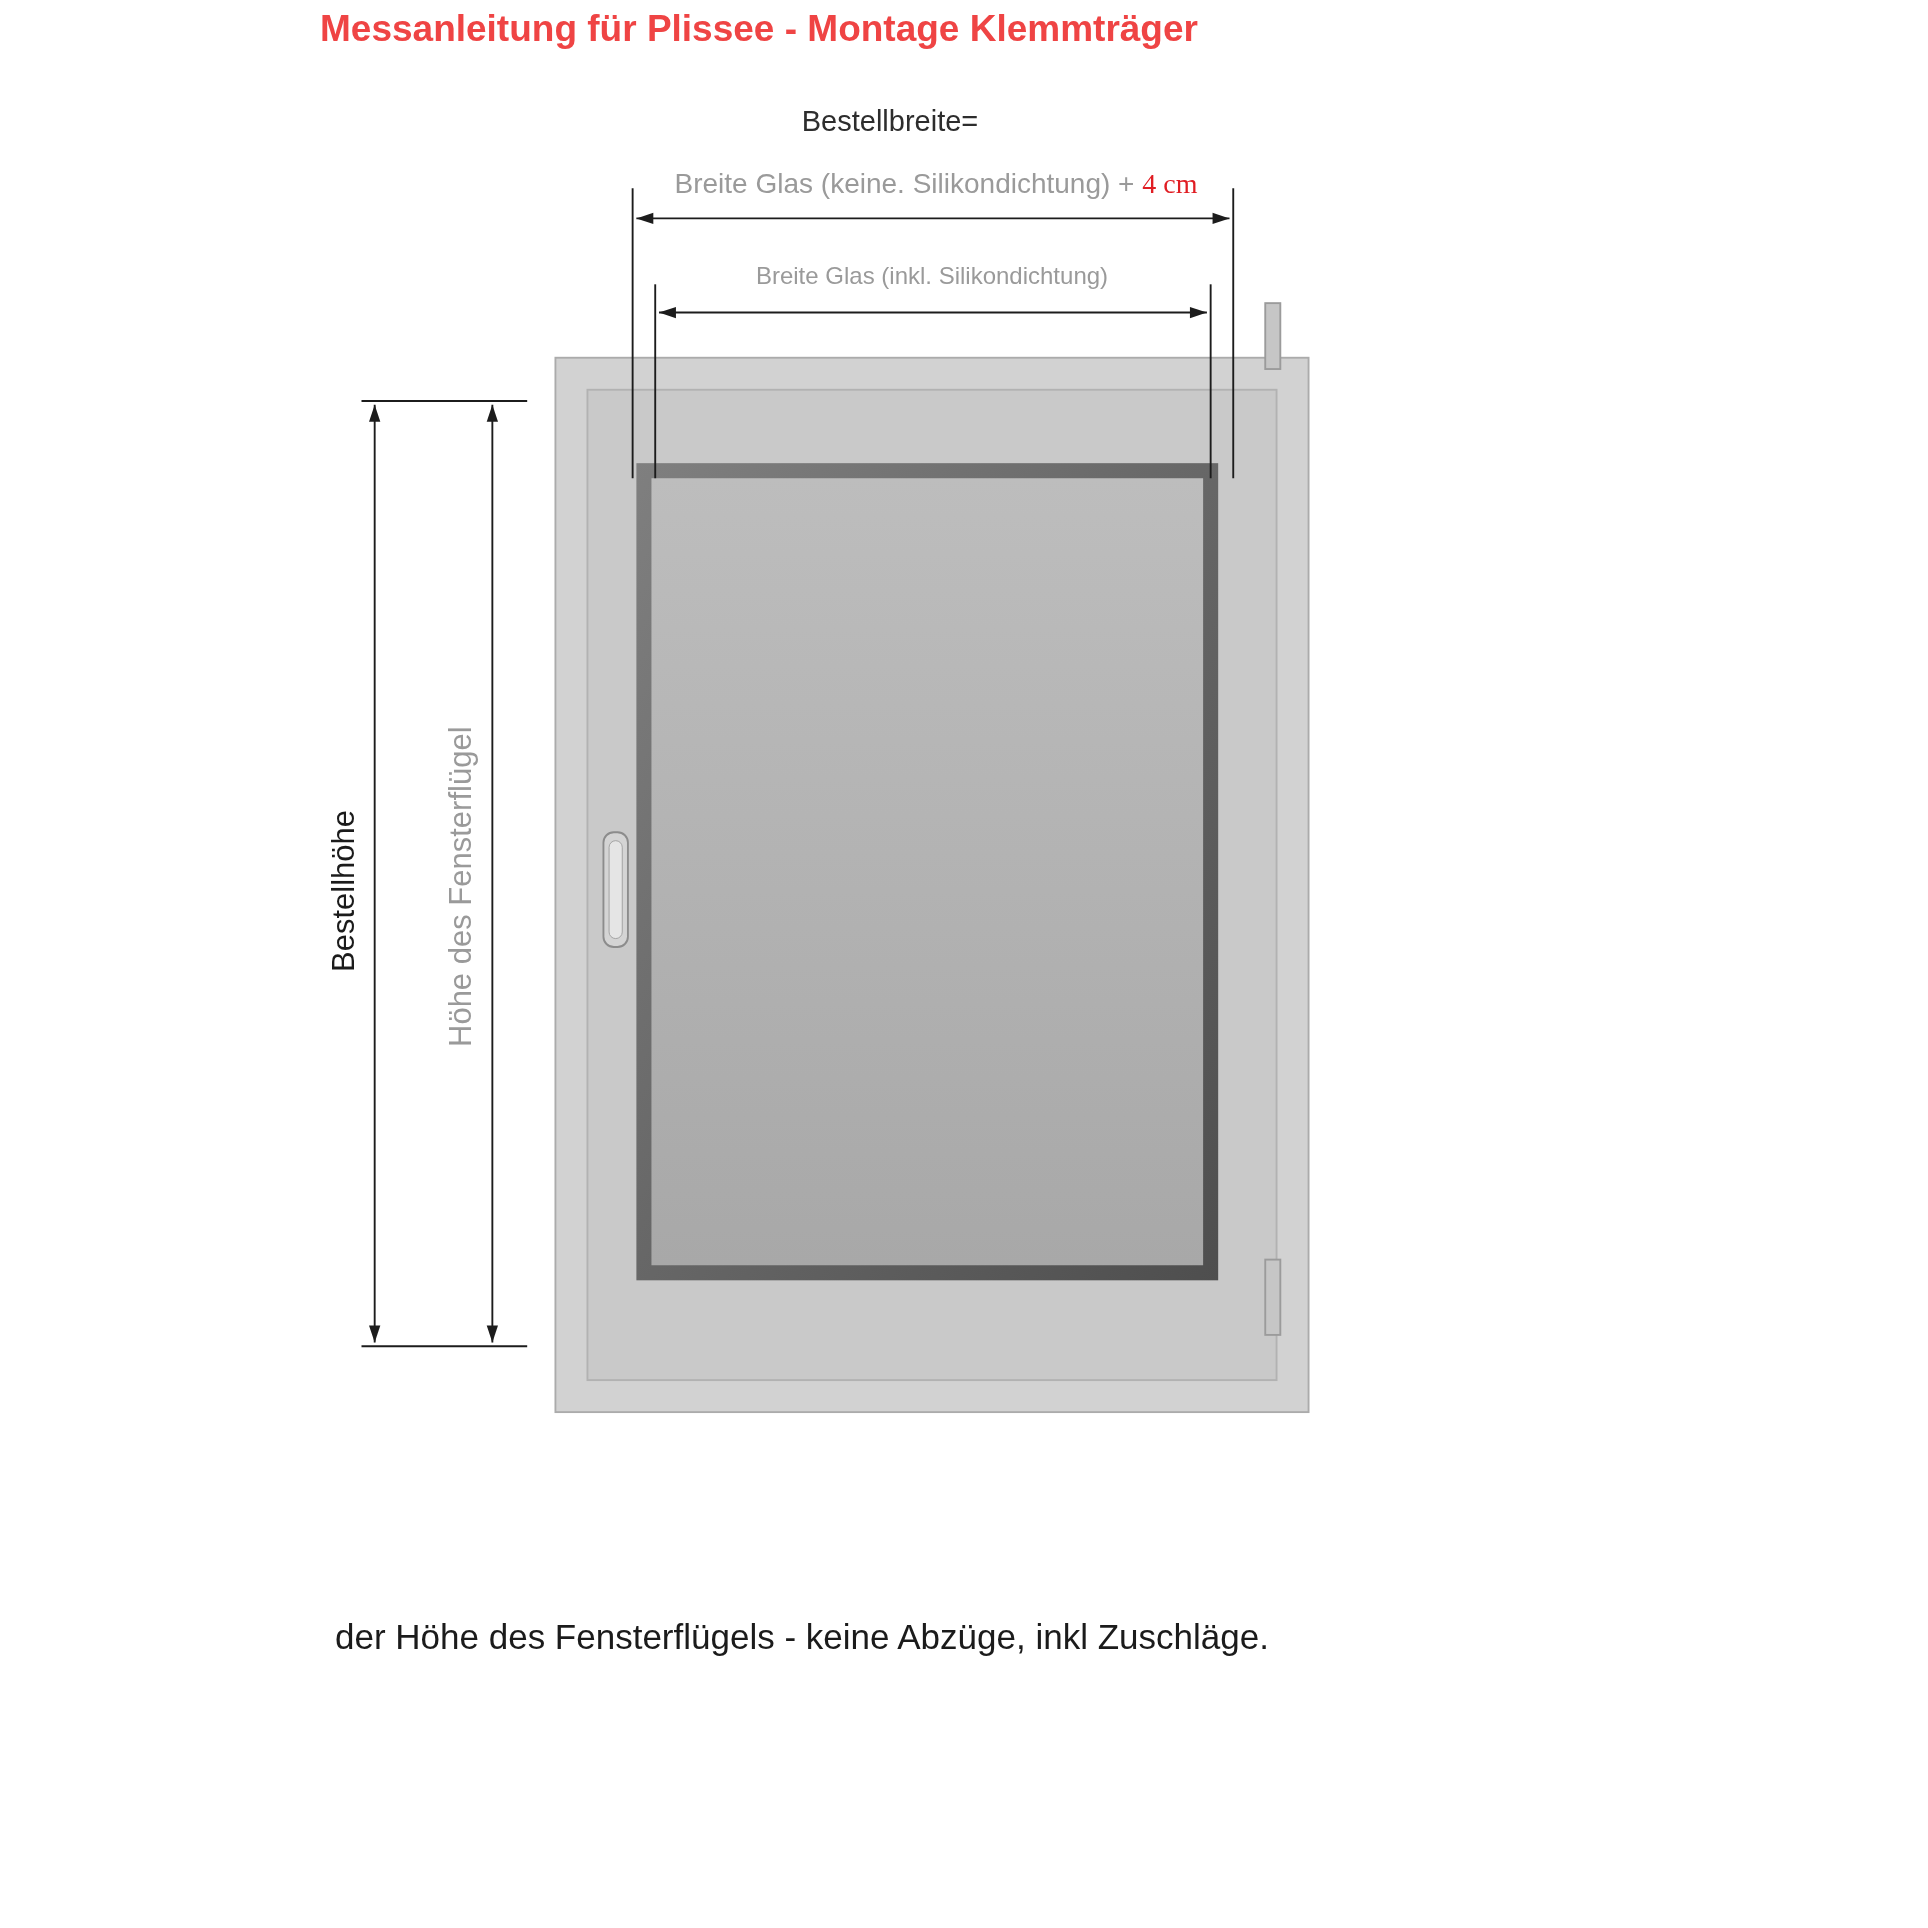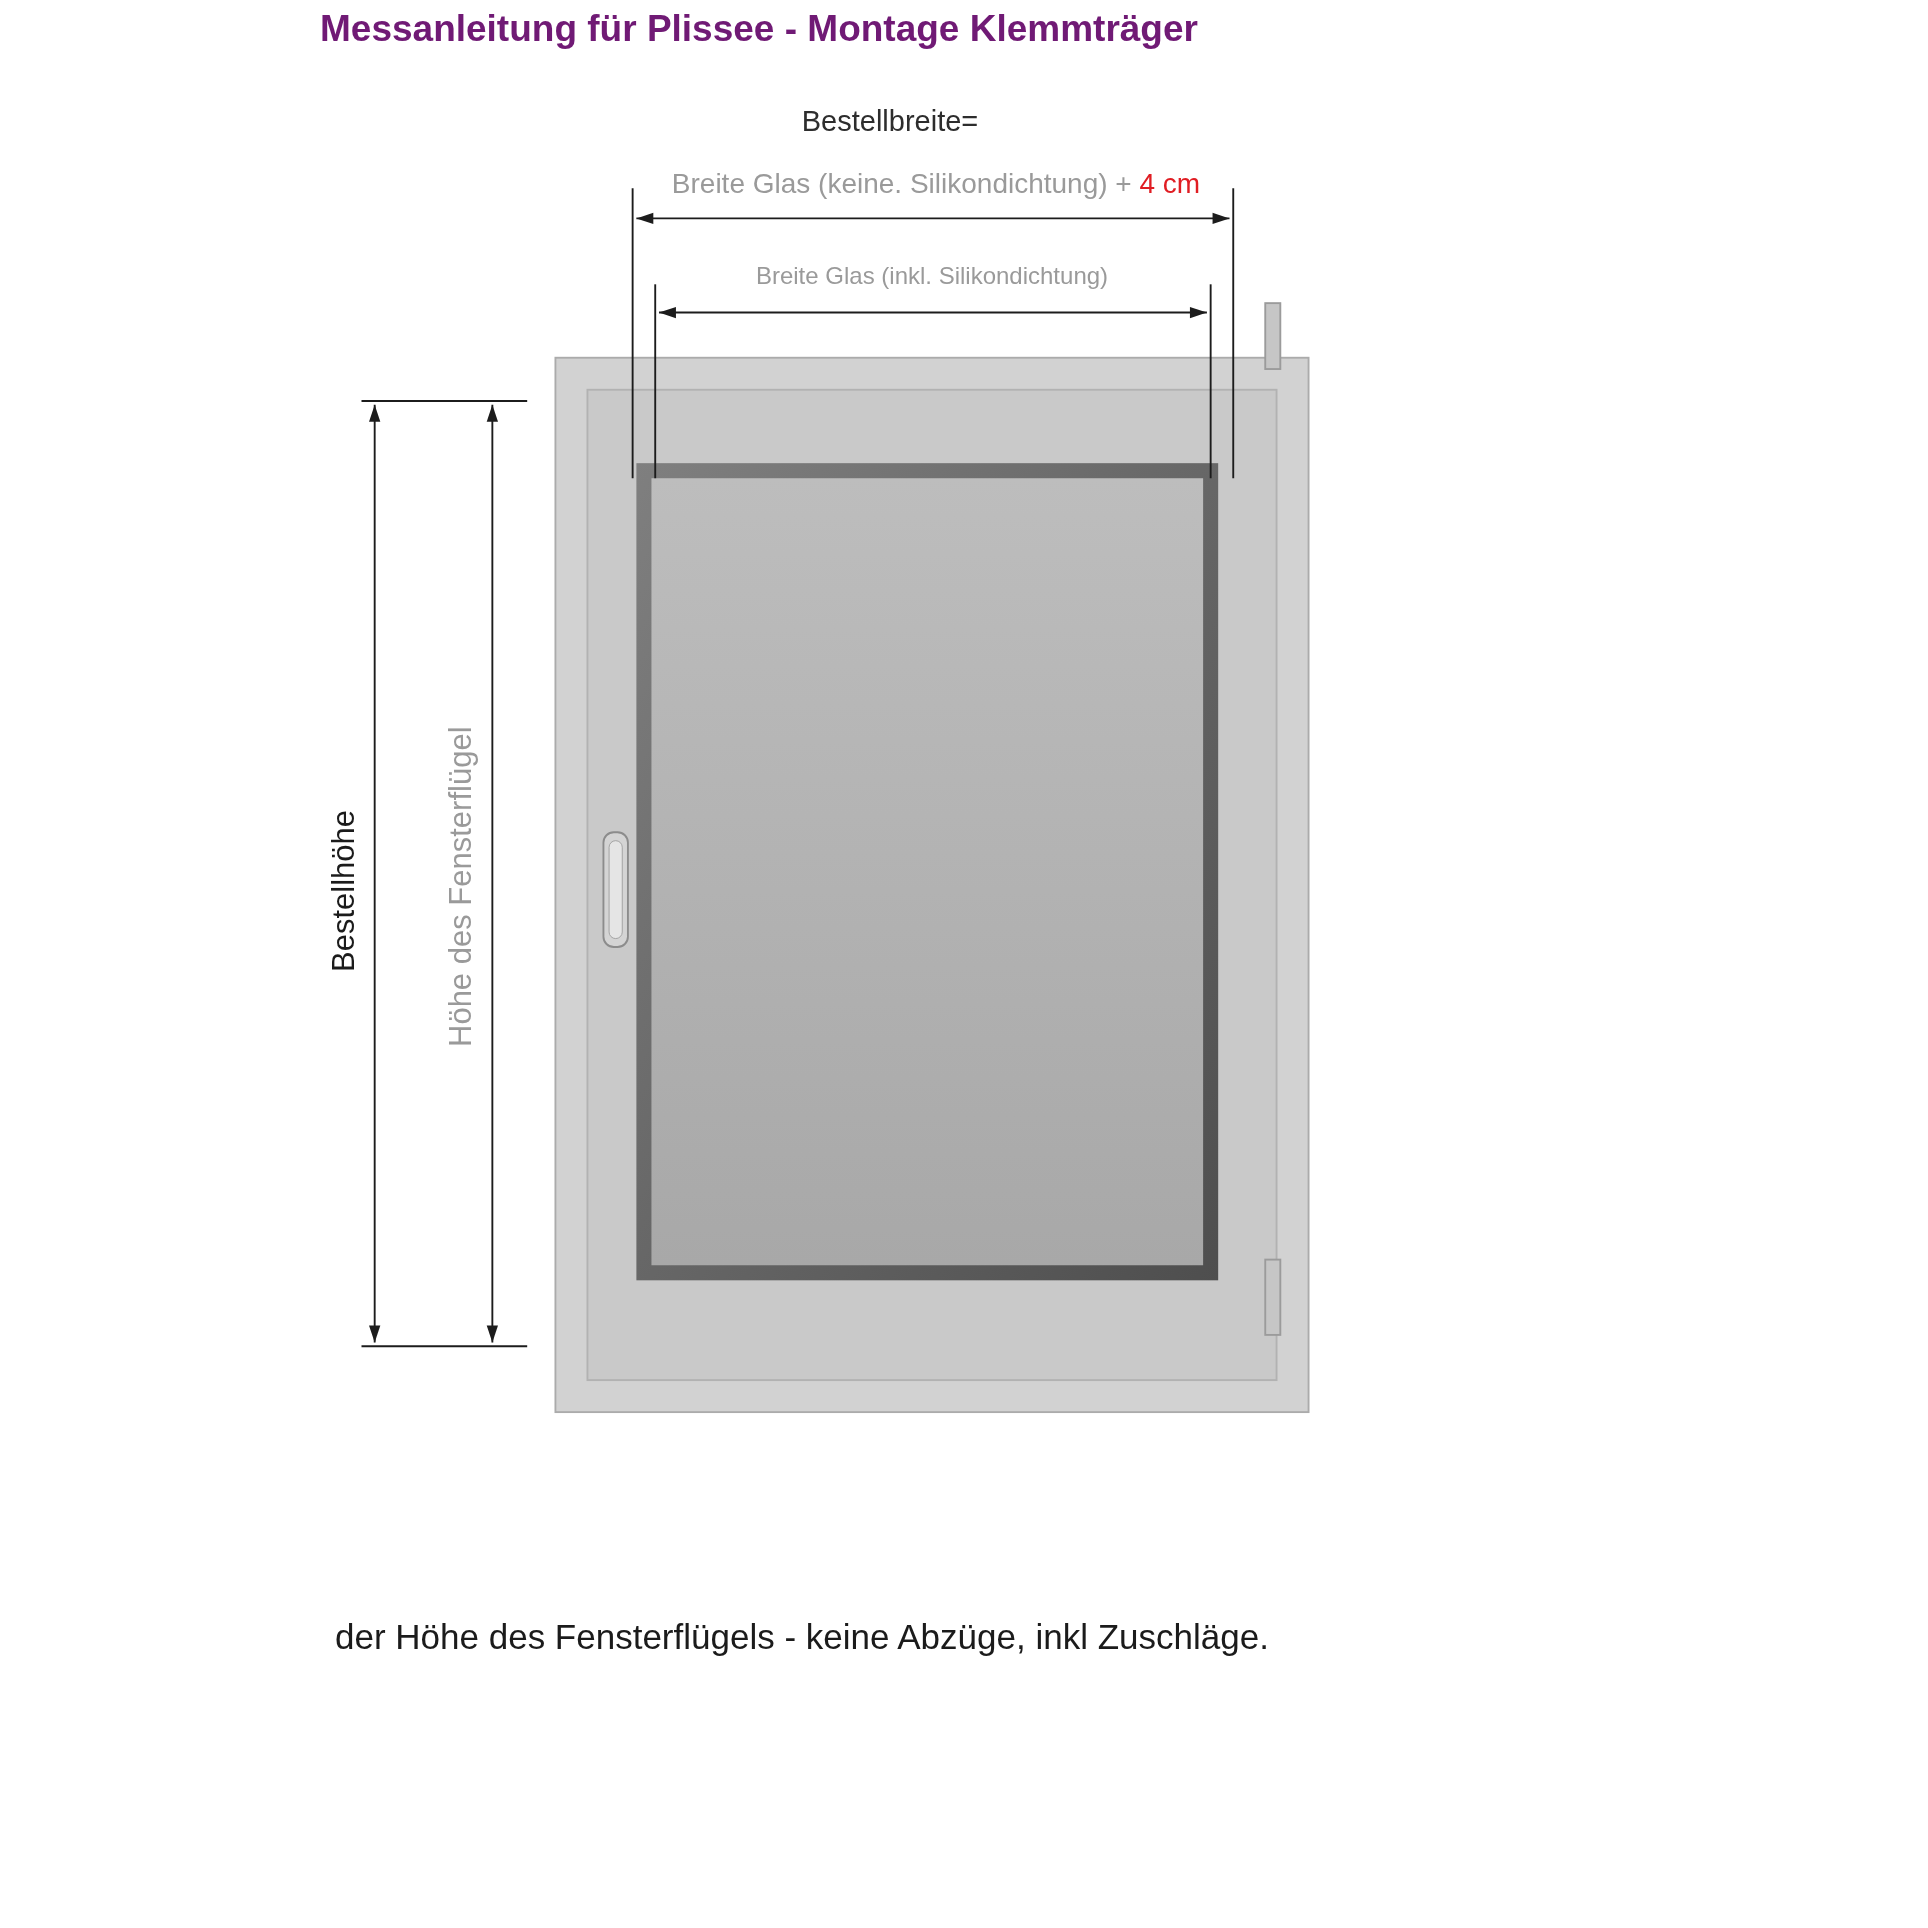--- a/index.html
+++ b/index.html
@@ -6,32 +6,32 @@
   html,body { background:#ffffff; }
   body {
     width:1928px; height:1928px;
     font-family:"Liberation Sans", sans-serif;
     color:#1b1b1b;
   }
   .page { position:relative; width:1928px; height:1928px; background:#ffffff; overflow:hidden; }
 
   .title {
     position:absolute; left:320px; top:7.5px;
-    font-size:37px; font-weight:600; color:#701a75;
+    font-size:37px; font-weight:600; color:#ef4444;
     white-space:nowrap;
   }
 
   .center-label {
     position:absolute; transform:translateX(-50%);
     white-space:nowrap;
   }
   .order-width  { left:890px; top:105px; font-size:29px; color:#2d2d2d; }
   .outer-width  { left:936px; top:168px; font-size:28px; color:#9a9a9a; }
   .inner-width  { left:932px; top:262px; font-size:24px; color:#9a9a9a; }
-  .red  { color:#e01d23; }
+  .red  { color:#e01d23;font-family:Liberation Serif, serif; }
 
   .vlabel {
     position:absolute; white-space:nowrap;
     transform-origin:0 0; transform:rotate(-90deg);
     font-size:31px;
   }
   .order-height { left:326px; top:972px; color:#1b1b1b; }
   .sash-height  { left:443px; top:1047px; color:#9a9a9a; }
 
   .diagram-svg { position:absolute; left:0; top:0; }

